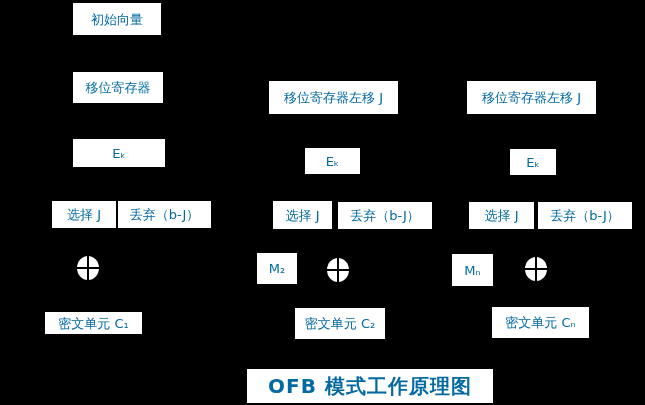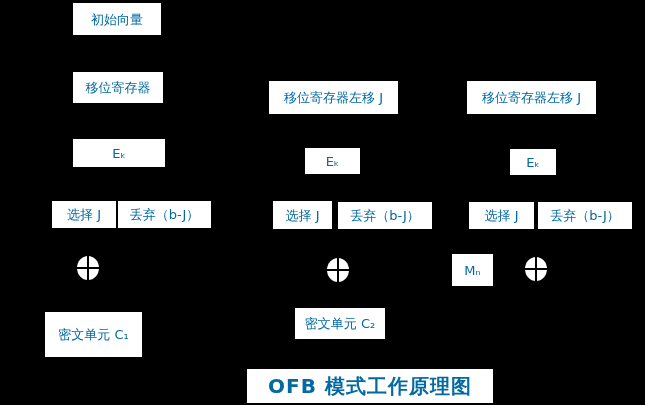--- a/index.html
+++ b/index.html
@@ -48,31 +48,33 @@
 <body>
 
 <div class="stage">
 
   <div class="box" style="left:73px; top:3px; width:88px; height:32px;">初始向量</div>
   <div class="box" style="left:73px; top:72px; width:90px; height:31px;">移位寄存器</div>
   <div class="box" style="left:73px; top:139px; width:92px; height:28px;">Eₖ</div>
   <div class="box" style="left:52px; top:201px; width:64px; height:27px;">选择 J</div>
   <div class="box" style="left:118px; top:201px; width:93px; height:27px;">丢弃（b-J）</div>
   <div class="xor" style="left:77px; top:256px;"></div>
-  <div class="box" style="left:45px; top:312px; width:97px; height:45px;">密文单元 C₁</div>
+  <div class="box" style="left:45px; top:312px; width:97px; height:22px;">密文单元 C₁</div>
 
   <div class="box" style="left:269px; top:81px; width:129px; height:33px;">移位寄存器左移 J</div>
   <div class="box" style="left:305px; top:148px; width:55px; height:26px;">Eₖ</div>
   <div class="box" style="left:273px; top:201px; width:59px; height:28px;">选择 J</div>
   <div class="box" style="left:338px; top:202px; width:94px; height:27px;">丢弃（b-J）</div>
+  <div class="box" style="left:257px; top:253px; width:40px; height:31px;">M₂</div>
   <div class="xor" style="left:327px; top:258px;"></div>
   <div class="box" style="left:295px; top:308px; width:90px; height:31px;">密文单元 C₂</div>
 
   <div class="box" style="left:467px; top:81px; width:129px; height:33px;">移位寄存器左移 J</div>
   <div class="box" style="left:510px; top:149px; width:46px; height:26px;">Eₖ</div>
   <div class="box" style="left:469px; top:202px; width:65px; height:27px;">选择 J</div>
   <div class="box" style="left:538px; top:202px; width:94px; height:27px;">丢弃（b-J）</div>
   <div class="box" style="left:452px; top:254px; width:41px; height:32px;">Mₙ</div>
   <div class="xor" style="left:525px; top:257px;"></div>
+  <div class="box" style="left:492px; top:307px; width:97px; height:31px;">密文单元 Cₙ</div>
 
   <div class="box title-box" style="left:247px; top:369px; width:246px; height:34px;">OFB 模式工作原理图</div>
 
 </div>
 
 </body></html>

